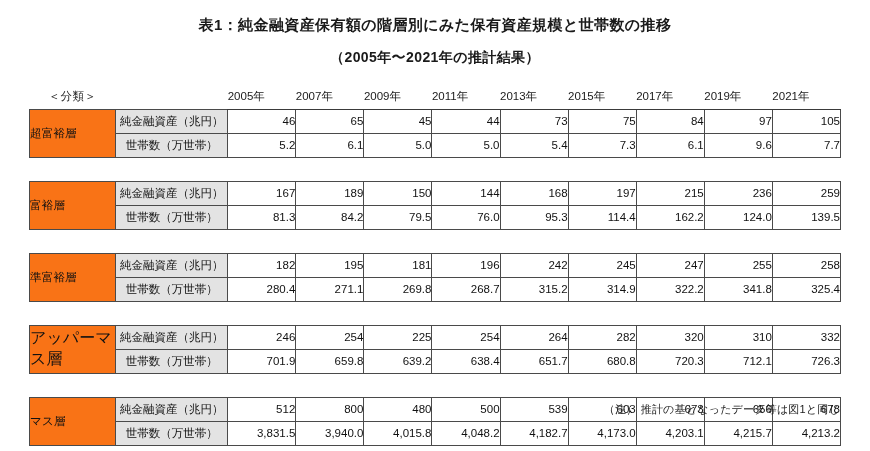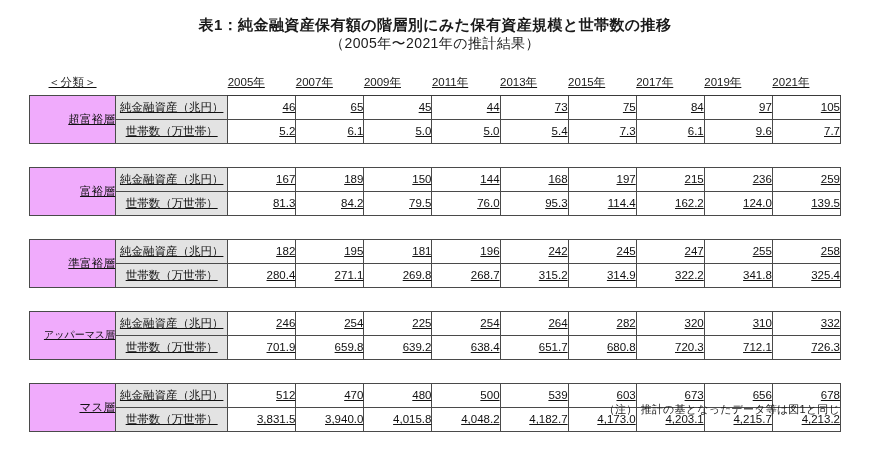--- a/index.html
+++ b/index.html
@@ -25,28 +25,28 @@
     padding-top: 16px;
   }
   .title-line1 {
     font-size: 15px;
     font-weight: bold;
     letter-spacing: 0.4px;
     color: #1a1a1a;
   }
   .title-line2 {
     font-size: 14px;
-    font-weight: normal;
+    font-weight: bold;
     letter-spacing: 0.4px;
     color: #1a1a1a;
+    margin-top: 14px;
   }
   .table-wrap {
     margin: 18px auto 6px auto;
     width: 812px;
-    text-decoration: underline;
   }
   table.main {
     border-collapse: collapse;
     width: 100%;
     table-layout: fixed;
   }
   table.main td, table.main th {
     border: 1px solid #4a4a4a;
     font-size: 11.5px;
     font-weight: normal;
@@ -68,28 +68,28 @@
   .hdr-year {
     text-align: left;
     font-weight: bold;
     border: none !important;
     border-bottom: 1.5px solid #3a3a3a !important;
     color: #1a1a1a;
     font-size: 12px;
     padding-bottom: 2px;
   }
   .cat-cell {
-    background: #f0abfc;
-    text-align: right;
+    background: #f97316;
+    text-align: left;
     font-size: 11.5px;
     color: #111;
     letter-spacing: 0.2px;
   }
   .cat-cell.small {
-    font-size: 10px;
+    font-size: 16px;
     letter-spacing: 0;
   }
   .rowlabel {
     background: #e3e3e3;
     text-align: center;
     font-size: 10.5px;
     color: #111;
     letter-spacing: 0;
   }
   .num {
@@ -272,21 +272,21 @@
           <td class="num">726.3</td>
         </tr>
         <tr class="gap-row">
             <td colspan="11"></td>
           </tr>
 
         <tr>
           <td class="cat-cell" rowspan="2">マス層</td>
           <td class="rowlabel">純金融資産（兆円）</td>
           <td class="num">512</td>
-          <td class="num">470</td>
+          <td class="num">800</td>
           <td class="num">480</td>
           <td class="num">500</td>
           <td class="num">539</td>
           <td class="num">603</td>
           <td class="num">673</td>
           <td class="num">656</td>
           <td class="num">678</td>
         </tr>
         <tr>
           <td class="rowlabel">世帯数（万世帯）</td>

